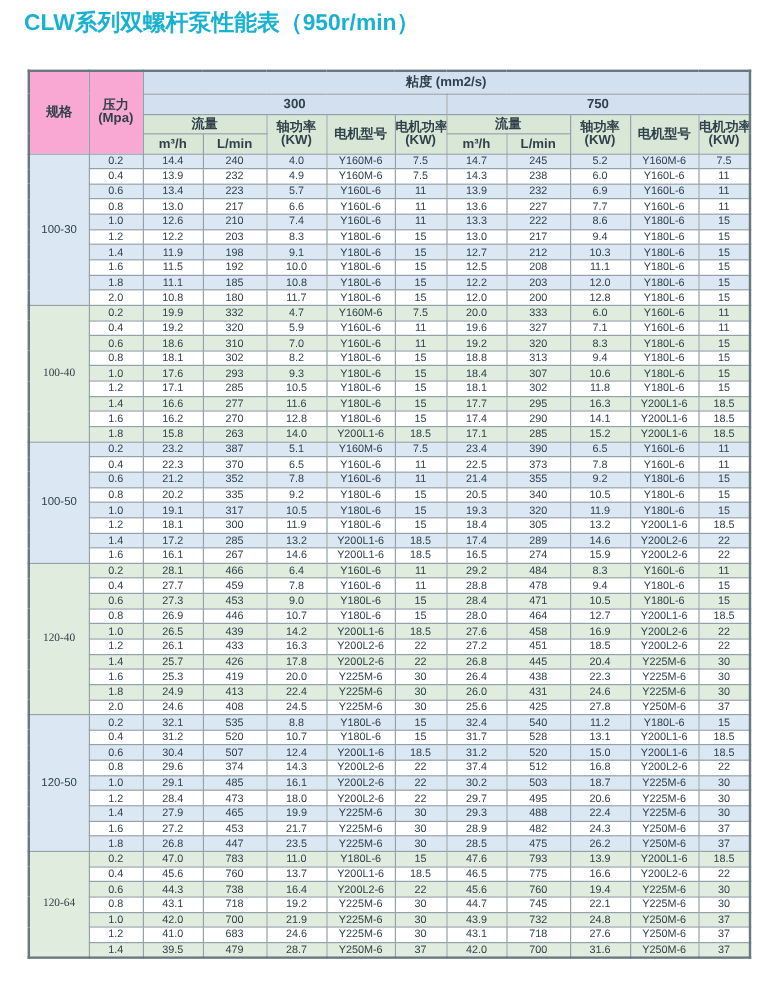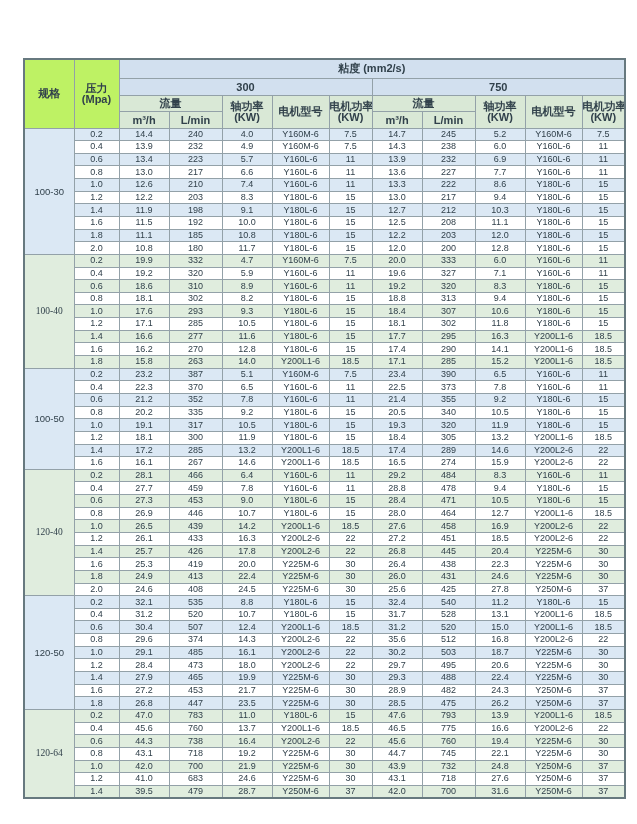--- a/index.html
+++ b/index.html
@@ -36,21 +36,21 @@
     vertical-align: middle;
     padding: 0;
     overflow: hidden;
     white-space: nowrap;
   }
   thead th {
     font-size: 11px;
     font-weight: 700;
     color: #31414b;
   }
-  .hdr-beige { background: #bef264; margin-top: 20px; }
+  .hdr-beige { background: #f9a8d4; margin-top: 20px; }
   .hdr-blue  { background: #d2e0ef; }
   .hdr-green { background: #d9e8d6; }
   .hrow1 th { height: 19px; }
   .hrow2 th { height: 17px; }
   .hrow3 th { height: 16px; }
   .hrow4 th { height: 17px; }
   thead .l { display:block; line-height: 10.5px; }
   tbody td {
     font-size: 9px;
     height: 12.65px;
@@ -66,20 +66,21 @@
     margin-top: 29px;
   }
   tbody td.spec-blue  { background: #dbe8f4 !important; }
   tbody td.spec-green { background: #e0edde !important; font-family: Liberation Serif, serif; }
 </style>
 </head>
 <body>
 
 <div class="page">
 
+  <div class="page-title">CLW系列双螺杆泵性能表（950r/min）</div>
 
   <table class="perf">
     <colgroup>
       <col style="width:50px">
         <col style="width:45px">
       <col style="width:50px">
         <col style="width:53px">
         <col style="width:50px">
         <col style="width:57px">
         <col style="width:43px">
@@ -287,21 +288,21 @@
           <td>19.6</td>
           <td>327</td>
           <td>7.1</td>
           <td>Y160L-6</td>
           <td>11</td>
         </tr>
         <tr class="tint-green">
           <td>0.6</td>
           <td>18.6</td>
           <td>310</td>
-          <td>8.9</td>
+          <td>7.0</td>
           <td>Y160L-6</td>
           <td>11</td>
           <td>19.2</td>
           <td>320</td>
           <td>8.3</td>
           <td>Y180L-6</td>
           <td>15</td>
         </tr>
         <tr>
           <td>0.8</td>
@@ -657,21 +658,21 @@
           <td>Y200L1-6</td>
           <td>18.5</td>
         </tr>
         <tr>
           <td>0.8</td>
           <td>29.6</td>
           <td>374</td>
           <td>14.3</td>
           <td>Y200L2-6</td>
           <td>22</td>
-          <td>35.6</td>
+          <td>37.4</td>
           <td>512</td>
           <td>16.8</td>
           <td>Y200L2-6</td>
           <td>22</td>
         </tr>
         <tr class="tint-blue">
           <td>1.0</td>
           <td>29.1</td>
           <td>485</td>
           <td>16.1</td>

